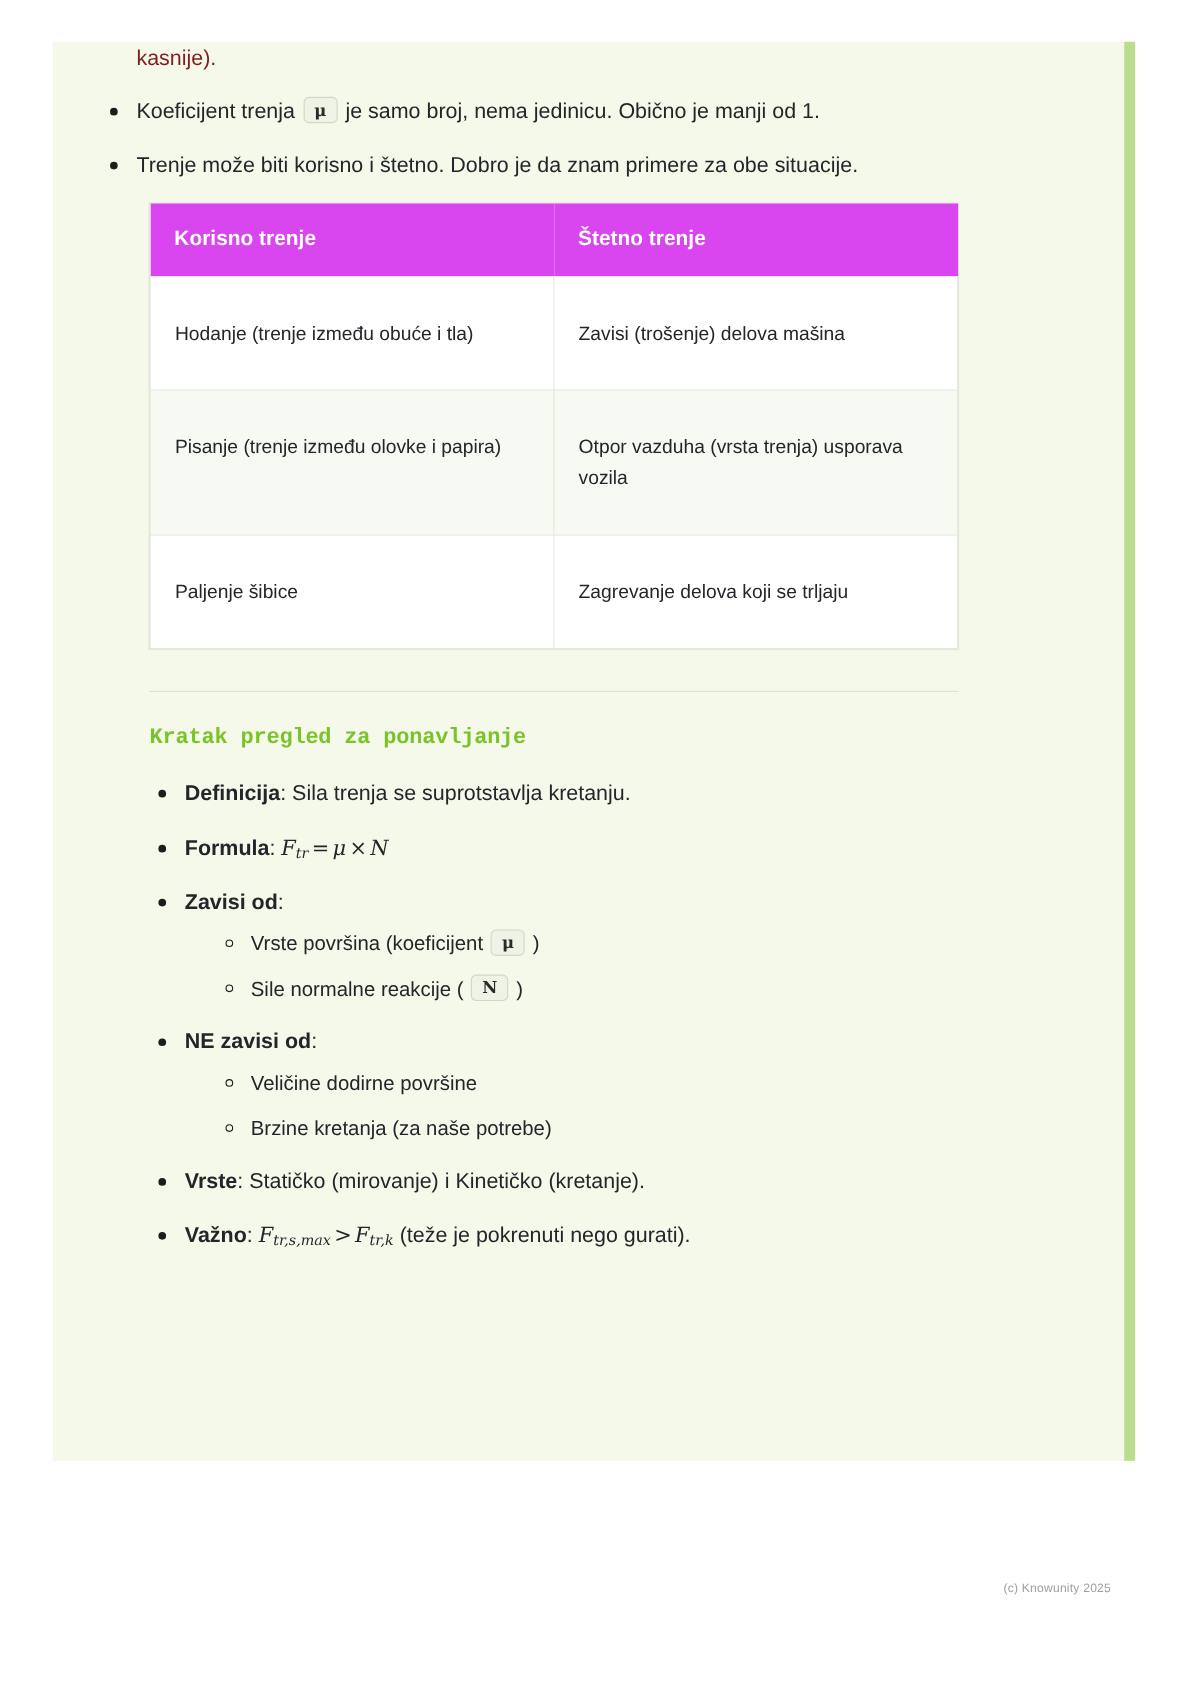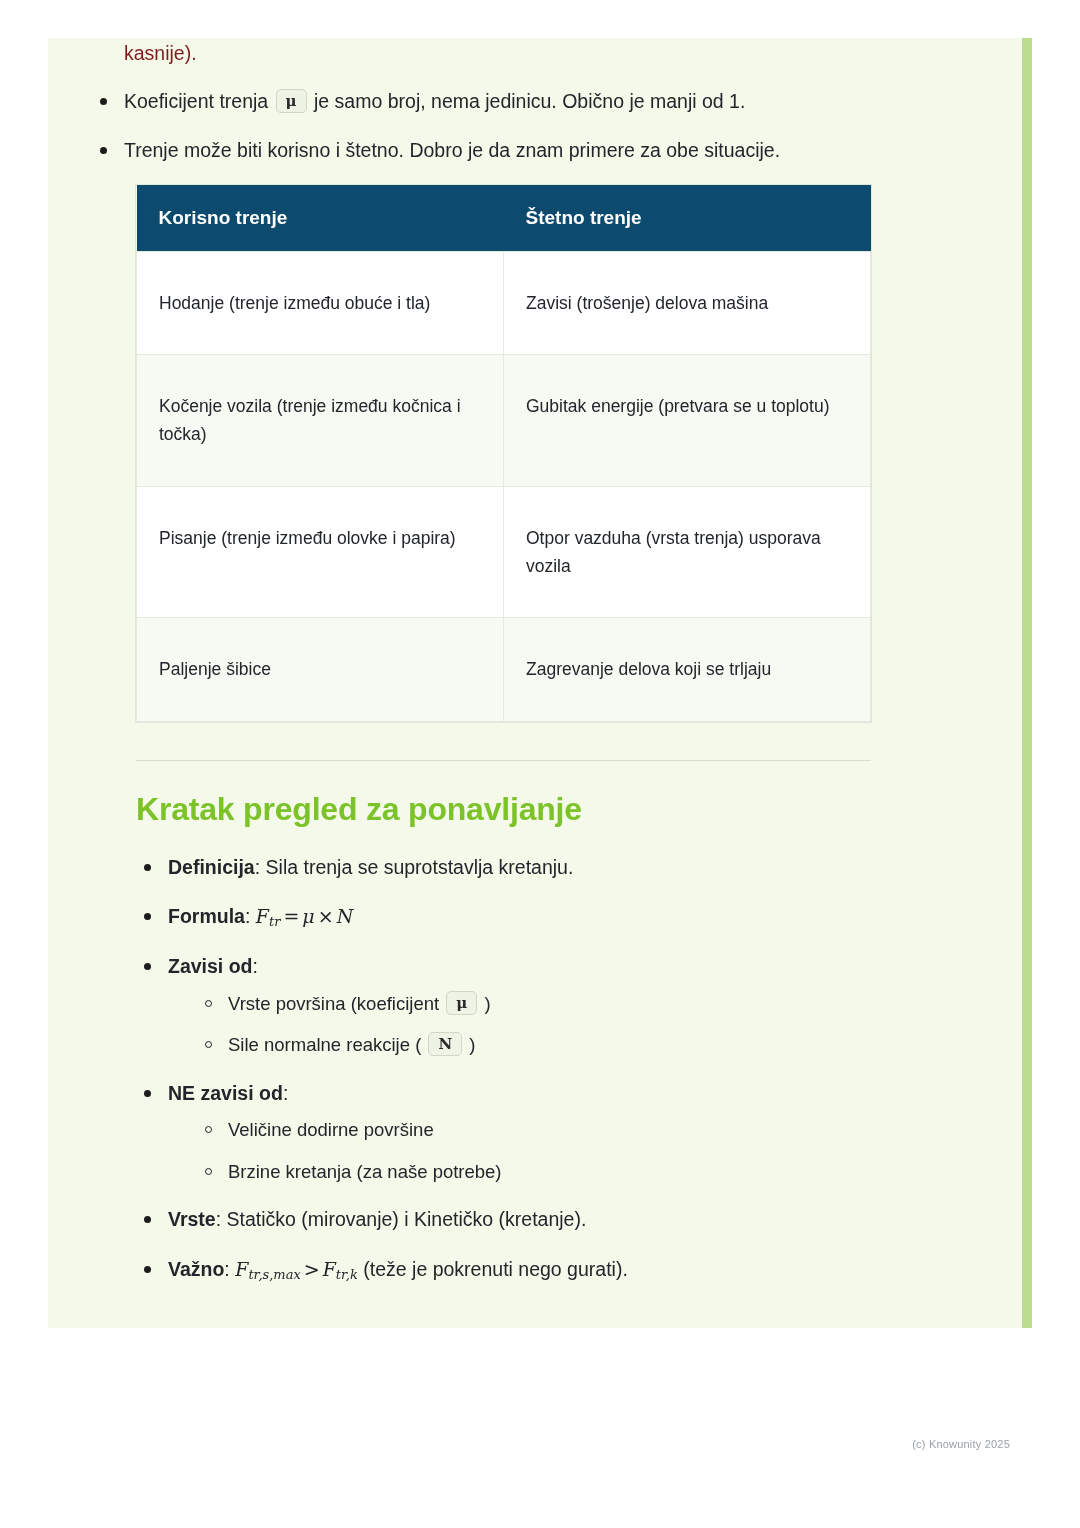--- a/index.html
+++ b/index.html
@@ -117,21 +117,21 @@
   }
 
   table.cmp {
     border-collapse: collapse;
     width: 735px;
     margin: 18px 0 0 44px;
     table-layout: fixed;
     box-shadow: 0 0 0 1px #e2e7db;
   }
   table.cmp th {
-    background: #0c4a6e;
+    background: #d946ef;
     color: #ffffff;
     text-align: left;
     font-size: 19px;
     font-weight: bold;
     padding: 22px 22px;
     border: none;
   }
   table.cmp td {
     font-size: 17.5px;
     line-height: 1.62;
@@ -145,24 +145,25 @@
 
   .divider {
     width: 735px;
     height: 1px;
     background: #d9ded1;
     margin: 38px 0 0 44px;
   }
 
   h2.section {
     color: #7cc32a;
-    font-size: 32px;
+    font-size: 20px;
     font-weight: bold;
     margin: 30px 0 24px 44px;
     letter-spacing: -0.2px;
+    font-family: Liberation Mono, monospace;
   }
 
   .strong { font-weight: bold; text-align: center; }
 
   .math {
     font-family: "DejaVu Serif", serif;
     font-style: italic;
     font-size: 19px;
   }
   .math .sub {
@@ -209,24 +210,20 @@
       <thead>
         <tr>
           <th>Korisno trenje</th>
           <th>Štetno trenje</th>
         </tr>
       </thead>
       <tbody>
         <tr>
           <td>Hodanje (trenje između obuće i tla)</td>
           <td>Zavisi (trošenje) delova mašina</td>
-        </tr>
-        <tr>
-          <td>Kočenje vozila (trenje između kočnica i točka)</td>
-          <td>Gubitak energije (pretvara se u toplotu)</td>
         </tr>
         <tr>
           <td>Pisanje (trenje između olovke i papira)</td>
           <td>Otpor vazduha (vrsta trenja) usporava vozila</td>
         </tr>
         <tr>
           <td>Paljenje šibice</td>
           <td>Zagrevanje delova koji se trljaju</td>
         </tr>
       </tbody>

